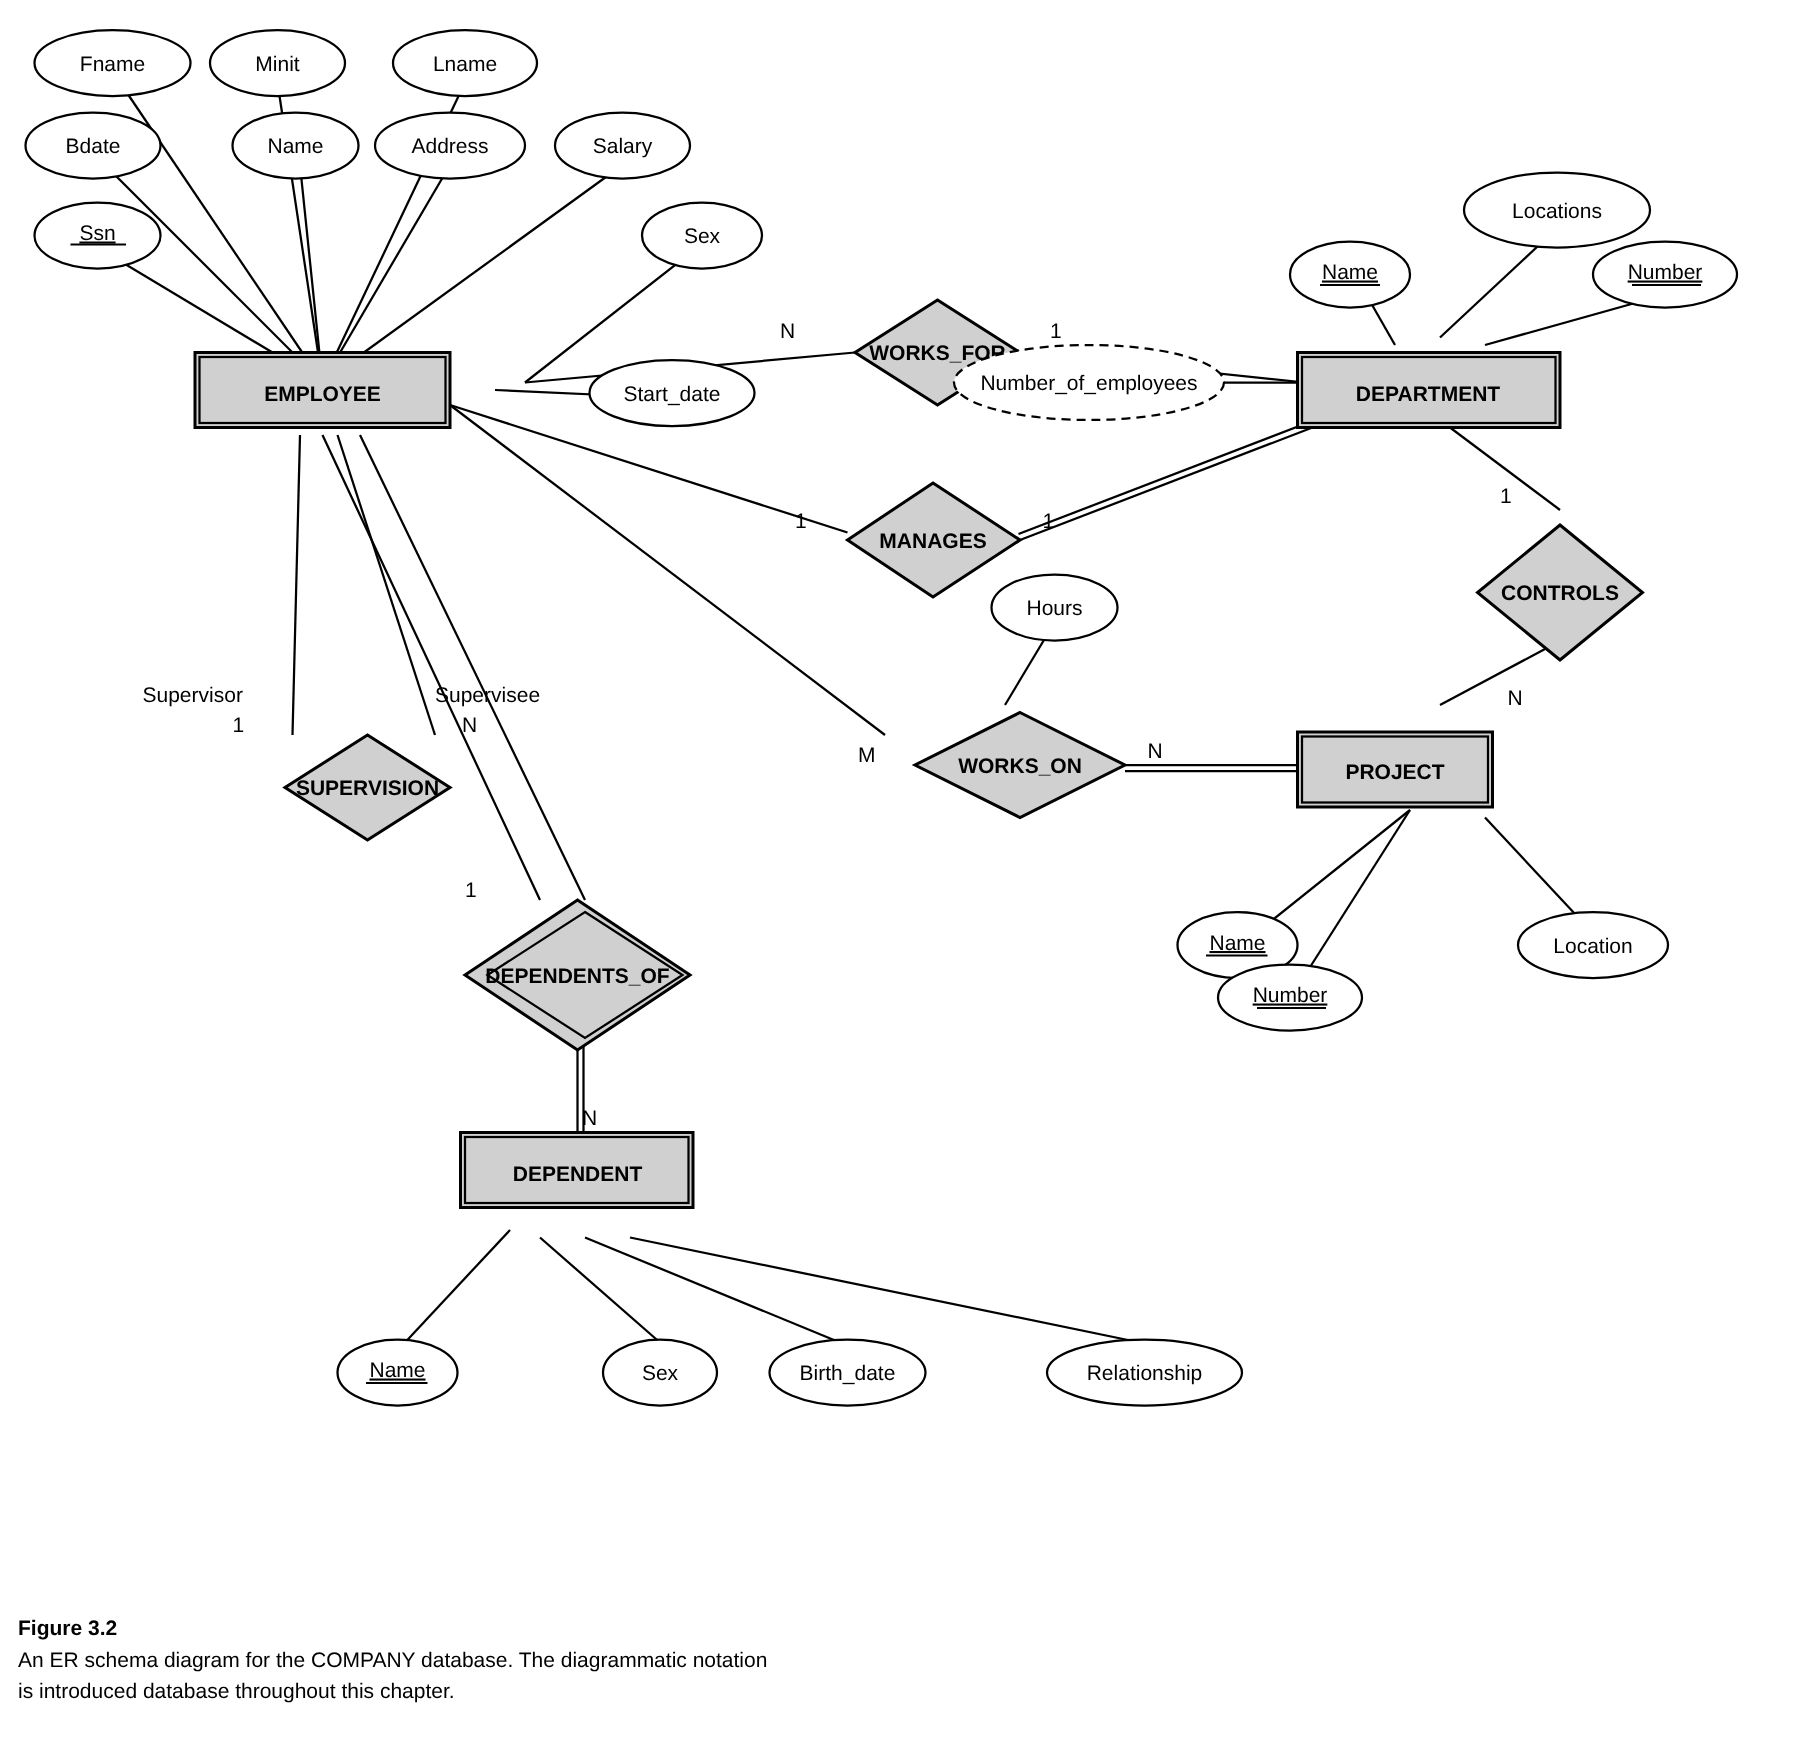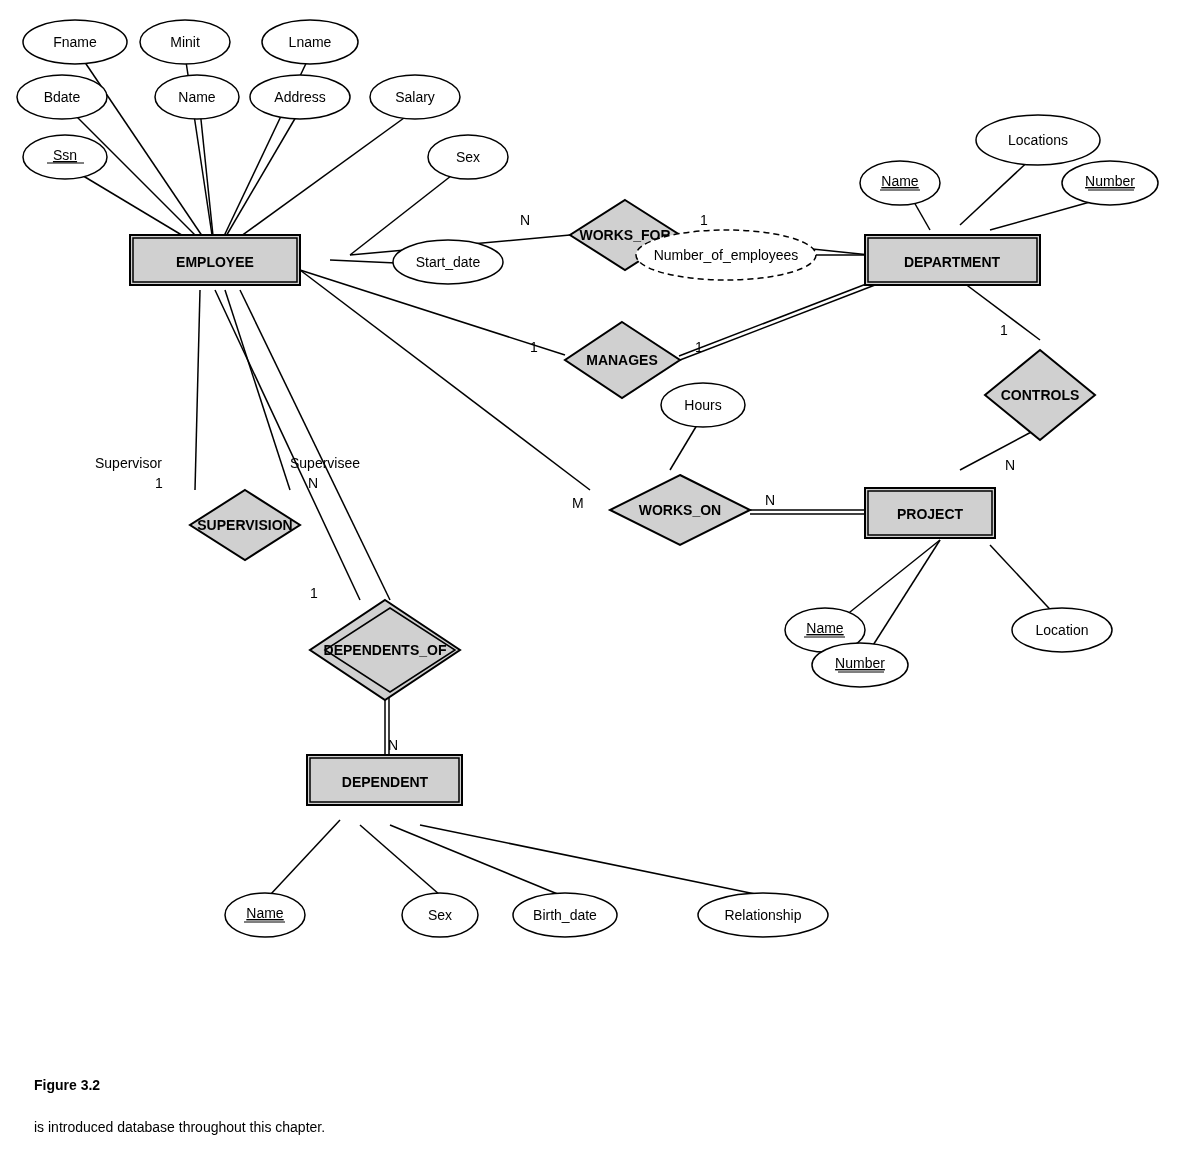--- a/index.html
+++ b/index.html
@@ -14,21 +14,21 @@
     svg {
       position: absolute;
       top: 0; left: 0;
       width: 1201px;
       height: 1080px;
     }
 
     .caption {
       position: absolute;
       bottom: 20px;
-      left: 34px;
+      left: 12px;
       font-size: 14px;
       line-height: 1.5;
     }
 
     .caption-title {
       font-weight: bold;
       font-size: 14px;
     }
   </style>
 </head>
@@ -258,15 +258,15 @@
 
     <text x="310" y="598" font-size="14" fill="#000">1</text>
 
     <text x="388" y="750" font-size="14" fill="#000">N</text>
 
   </svg>
 </div>
 
 <div class="caption">
   <span class="caption-title">Figure 3.2</span><br>
-  <br>
+  <span>An ER schema diagram for the COMPANY database. The diagrammatic notation</span><br>
   <span>is introduced database throughout this chapter.</span>
 </div>
 
 </body></html>

